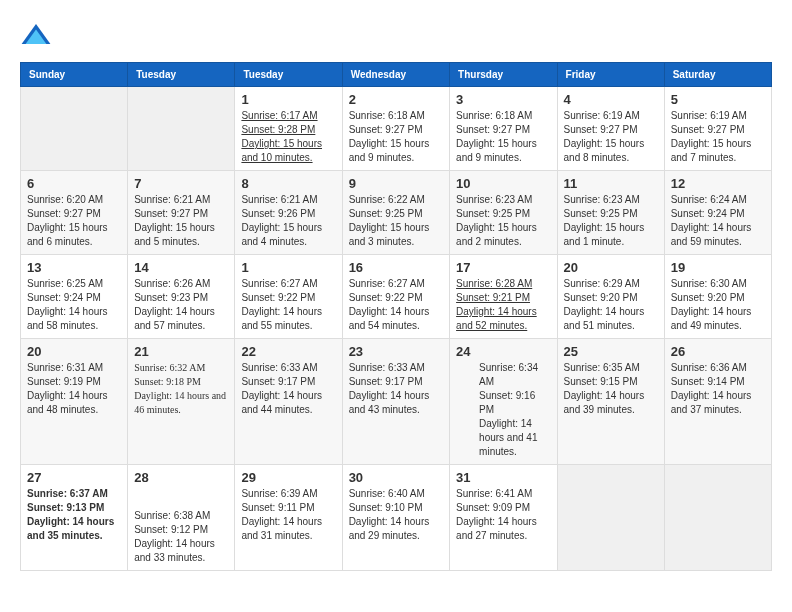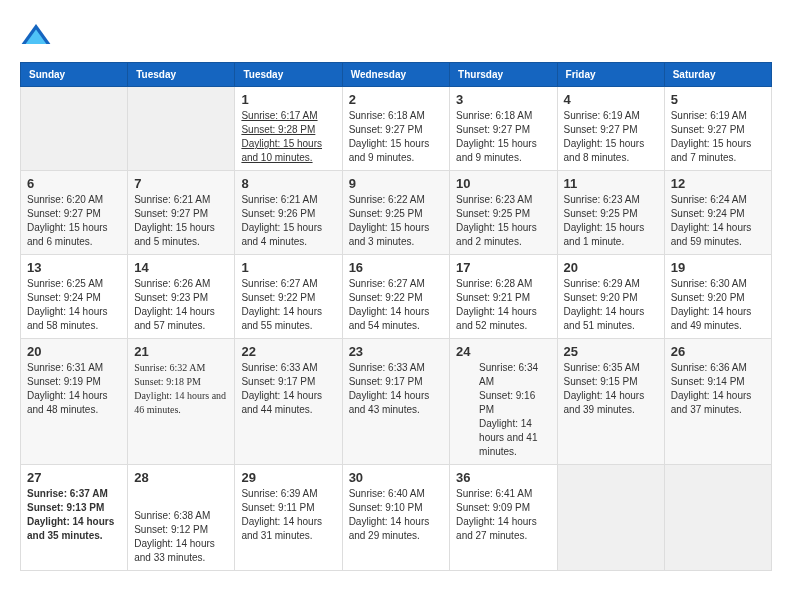--- a/index.html
+++ b/index.html
@@ -225,21 +225,21 @@
 Daylight: 14 hours and 55 minutes.</div>
         </td>
         <td>
           <span class="day-number">16</span>
           <div class="day-info" style="white-space: pre-line;">Sunrise: 6:27 AM
 Sunset: 9:22 PM
 Daylight: 14 hours and 54 minutes.</div>
         </td>
         <td>
           <span class="day-number">17</span>
-          <div class="day-info" style="white-space: pre-line;">Sunrise: 6:28 AM
+          <div class="day-info" style="white-space: pre-line; text-decoration: underline;">Sunrise: 6:28 AM
 Sunset: 9:21 PM
 Daylight: 14 hours and 52 minutes.</div>
         </td>
         <td>
           <span class="day-number">20</span>
           <div class="day-info" style="white-space: pre-line;">Sunrise: 6:29 AM
 Sunset: 9:20 PM
 Daylight: 14 hours and 51 minutes.</div>
         </td>
         <td>
@@ -312,21 +312,21 @@
 Sunset: 9:11 PM
 Daylight: 14 hours and 31 minutes.</div>
         </td>
         <td>
           <span class="day-number">30</span>
           <div class="day-info" style="white-space: pre-line;">Sunrise: 6:40 AM
 Sunset: 9:10 PM
 Daylight: 14 hours and 29 minutes.</div>
         </td>
         <td>
-          <span class="day-number">36</span>
+          <span class="day-number">31</span>
           <div class="day-info" style="white-space: pre-line;">Sunrise: 6:41 AM
 Sunset: 9:09 PM
 Daylight: 14 hours and 27 minutes.</div>
         </td>
         <td class="empty-cell"></td>
         <td class="empty-cell"></td>
       </tr>
     </tbody>
 </table>
 

